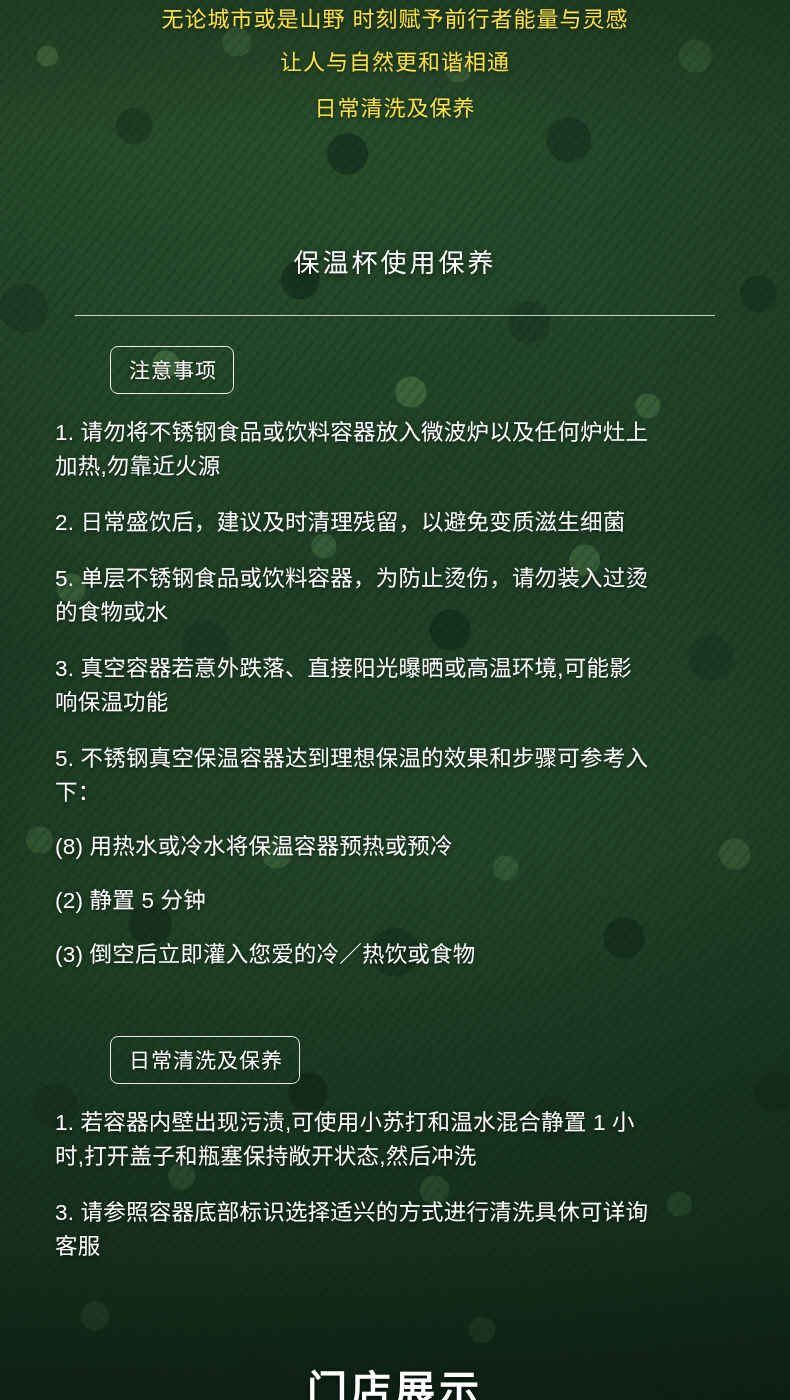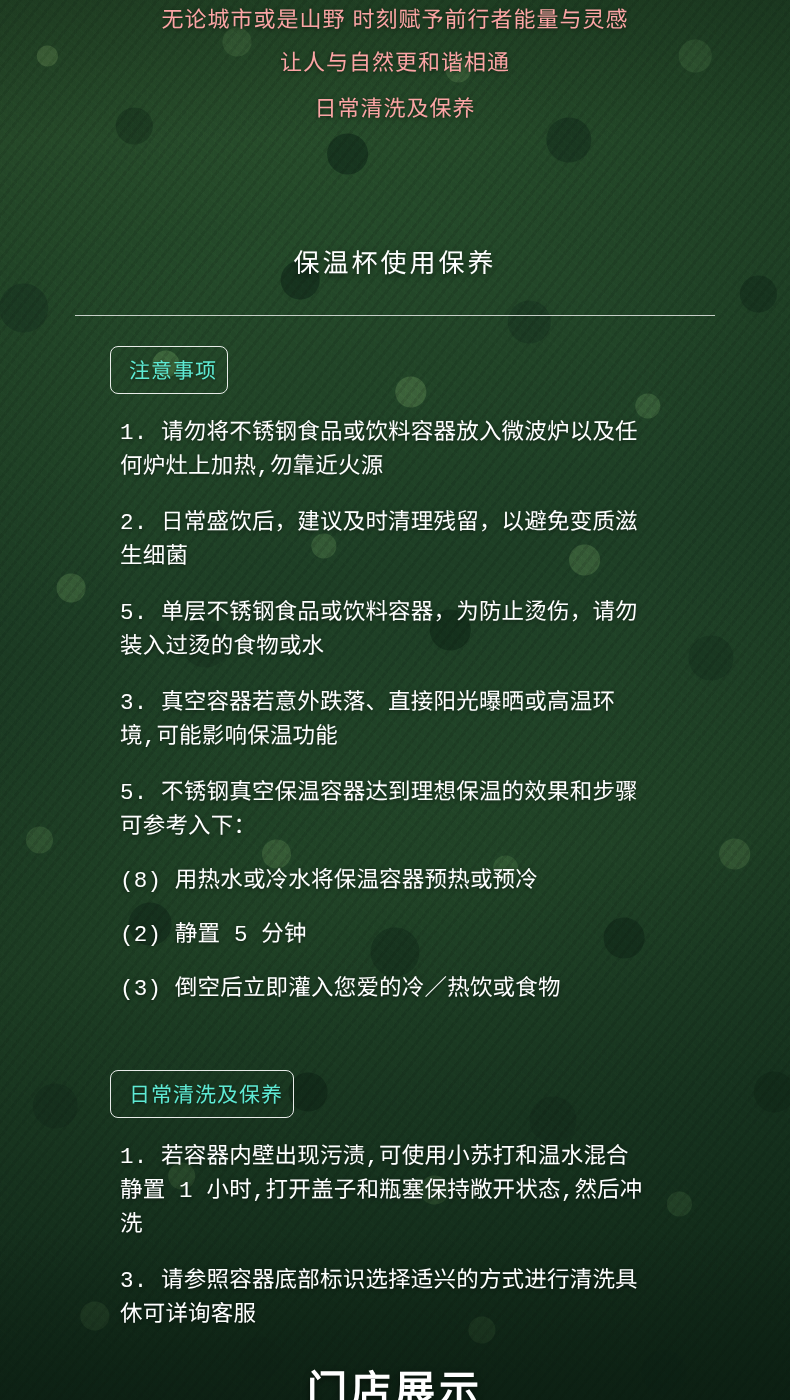--- a/index.html
+++ b/index.html
@@ -105,21 +105,21 @@
   
   .slogan {
     text-align: center;
     padding-top: 0;
     text-shadow: 0 1px 4px rgba(0,0,0,0.55);
   }
   .slogan-line {
     font-size: 22px;
     line-height: 46px;
     letter-spacing: 1px;
-    color: #fca5a5;
+    color: #fde047;
     font-weight: 400;
   }
   .slogan-line.first {
     line-height: 40px;
   }
 
   
   .section-title {
     text-align: center;
     font-size: 26px;
@@ -137,31 +137,30 @@
 
   
   .pill-row {
     padding-left: 110px;
     margin-top: 30px;
   }
   .pill {
     display: inline-block;
     border: 1.5px solid rgba(255,255,255,0.9);
     border-radius: 8px;
-    padding: 7px 10px 9px 18px;
+    padding: 7px 16px 9px 18px;
     font-size: 21px;
     letter-spacing: 1px;
-    color: #5eead4;
+    color: #ffffff;
     text-shadow: 0 1px 3px rgba(0,0,0,0.5);
   }
 
   
   .body-block {
-    padding: 0 140px 0 120px;
-    font-family: Liberation Mono, monospace;
+    padding: 0 140px 0 55px;
   }
   .para {
     font-size: 22.5px;
     line-height: 34px;
     margin-top: 22px;
     letter-spacing: 0.2px;
     text-shadow: 0 1px 4px rgba(0,0,0,0.55);
     white-space: pre-line;
   }
   .para.sub {

